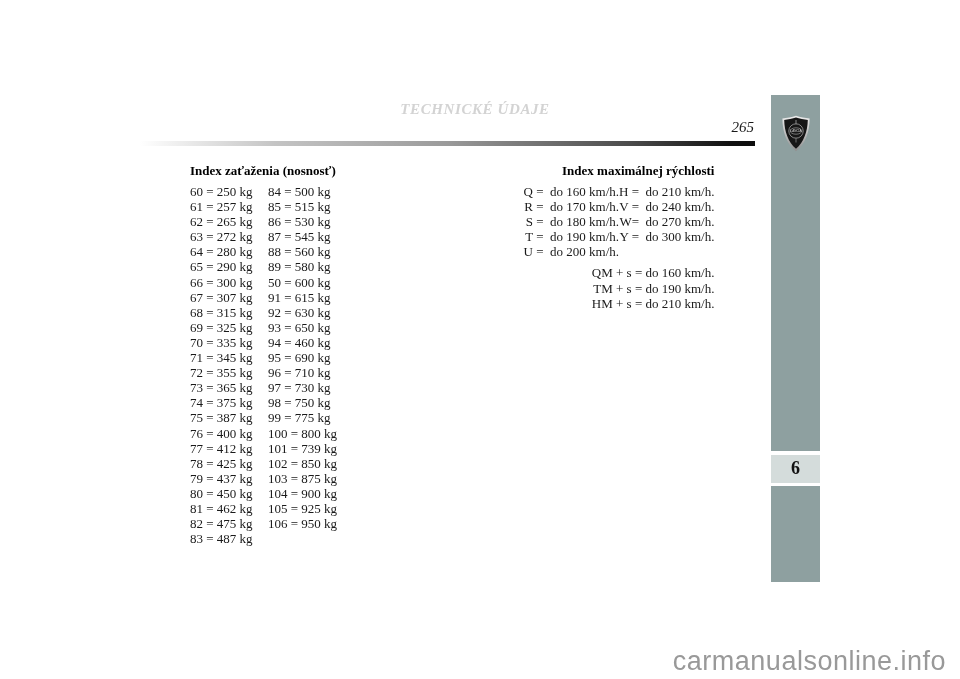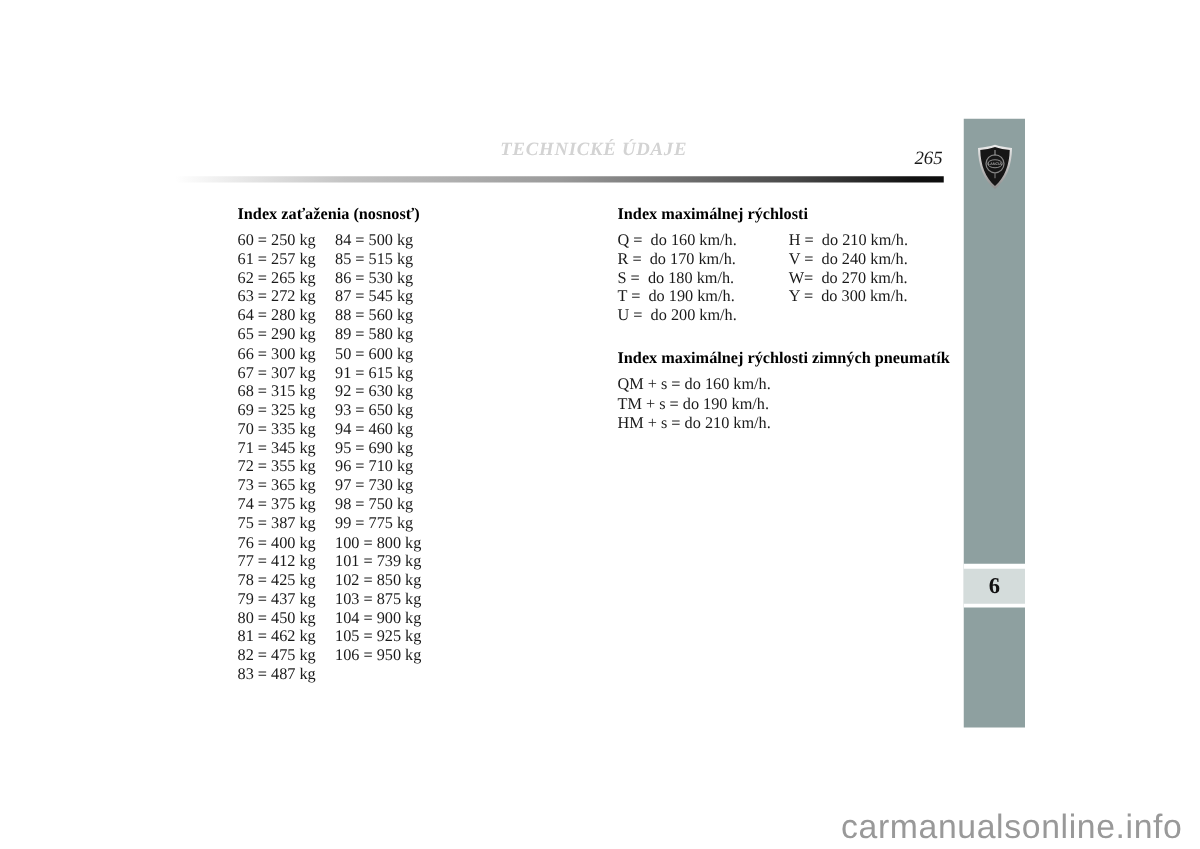--- a/index.html
+++ b/index.html
@@ -7,41 +7,41 @@
   .page {
     position:relative;
     width:960px; height:679px;
     background:#ffffff;
     overflow:hidden;
     font-family:"Liberation Serif", serif;
     color:#1a1a1a;
   }
   
   .doc-title {
-    position:absolute; left:330px; top:112px; width:290px;
+    position:absolute; left:330px; top:101px; width:290px;
     text-align:center;
     font-style:italic; font-weight:bold;
     font-size:15px; letter-spacing:0.6px;
     color:#d3d3d3;
   }
   .page-number {
     position:absolute; left:690px; top:119px; width:64px;
     text-align:right;
     font-style:italic; font-size:15px; color:#1a1a1a;
   }
   .header-rule {
     position:absolute; left:140px; top:141px; width:615px; height:5px;
     background:linear-gradient(90deg,
       rgba(190,190,190,0) 0%, #c4c4c4 22%, #9a9a9a 50%,
       #4a4a4a 80%, #111111 96%, #0d0d0d 100%);
   }
   
   .section { position:absolute; top:163px; }
   .col-load  { left:190px; }
-  .col-speed { left:494px; }
+  .col-speed { left:482px;text-align:right; }
   h3.sec-title {
     font-size:13px; font-weight:bold; color:#000000;
     white-space:nowrap; line-height:15px;
   }
   .cols { display:flex; margin-top:6px;font-family:Liberation Serif, serif; }
   .list .row {
     font-size:13px; line-height:15.1px;
     white-space:pre; color:#1a1a1a;
   }
   .col-load .list-a  { width:78px; }
@@ -152,21 +152,20 @@
           <div class="row">U =  do 200 km/h.</div>
         </div>
       <div class="list list-b">
           <div class="row">H =  do 210 km/h.</div>
           <div class="row">V =  do 240 km/h.</div>
           <div class="row">W=  do 270 km/h.</div>
           <div class="row">Y =  do 300 km/h.</div>
         </div>
     </div>
 
-    <h3 class="sec-title winter">Index maximálnej rýchlosti zimných pneumatík</h3>
     <div class="list winter-list">
         <div class="row">QM + s = do 160 km/h.</div>
         <div class="row">TM + s = do 190 km/h.</div>
         <div class="row">HM + s = do 210 km/h.</div>
       </div>
   </section>
 
   <div class="sidebar">
     <div class="logo-wrap">
       <svg width="30" height="37" viewBox="0 0 30 37" xmlns="http://www.w3.org/2000/svg">

